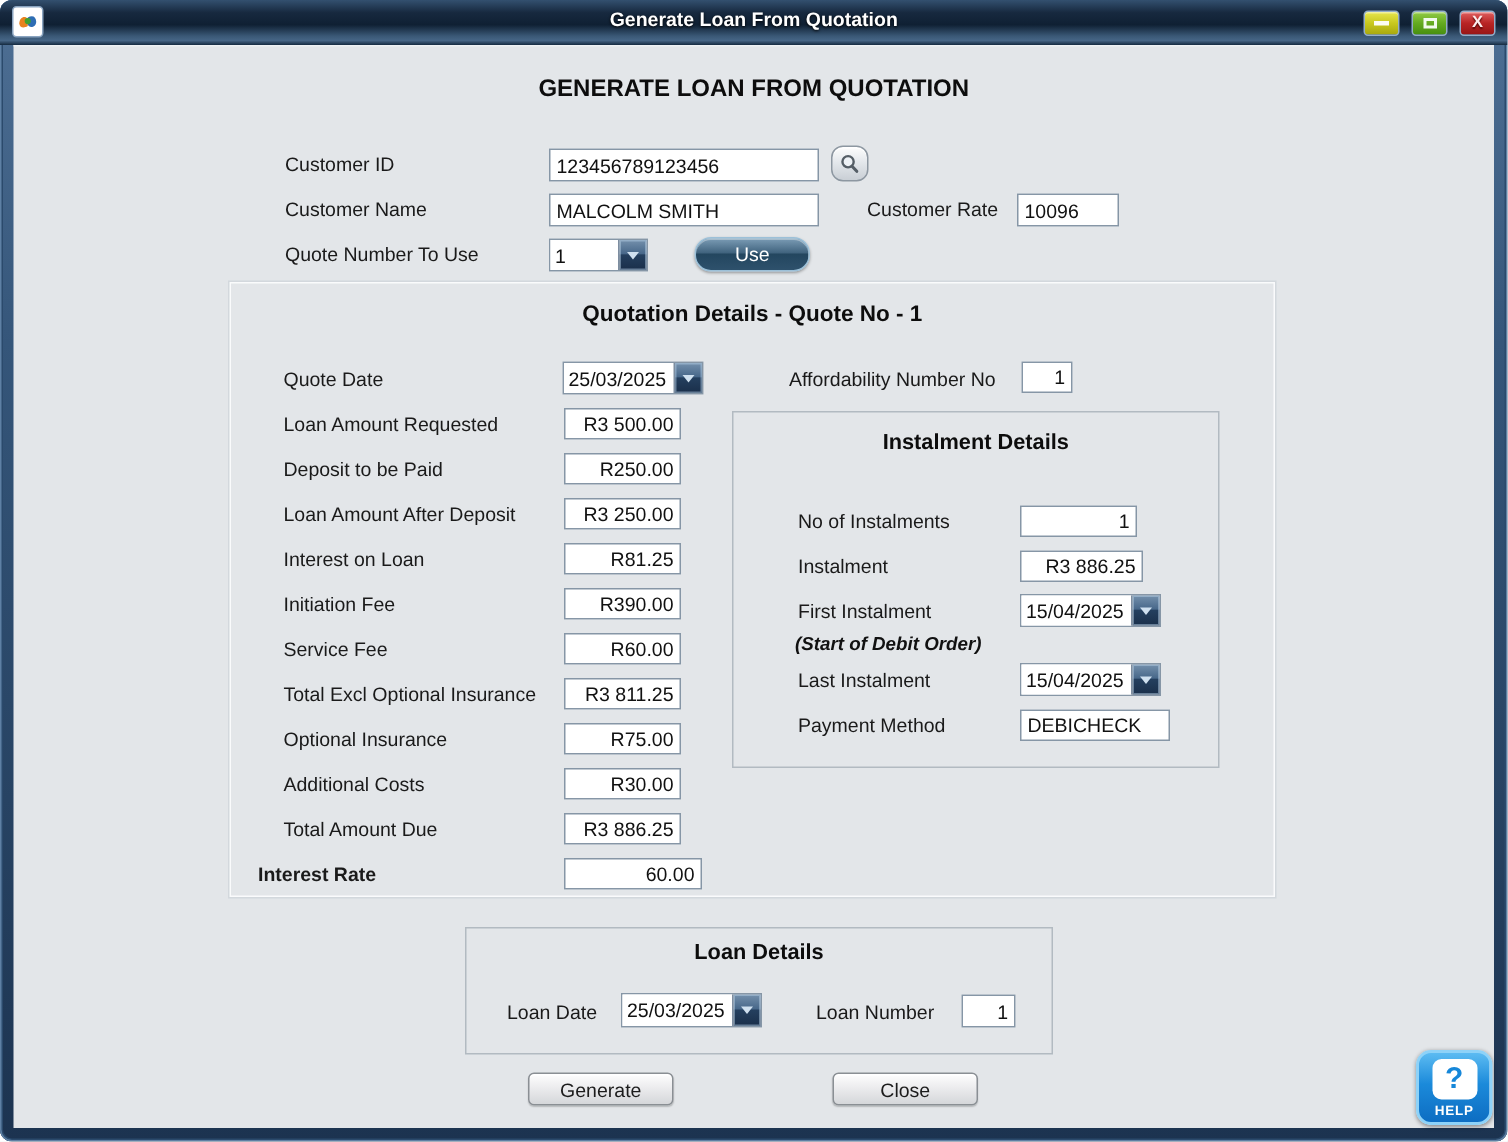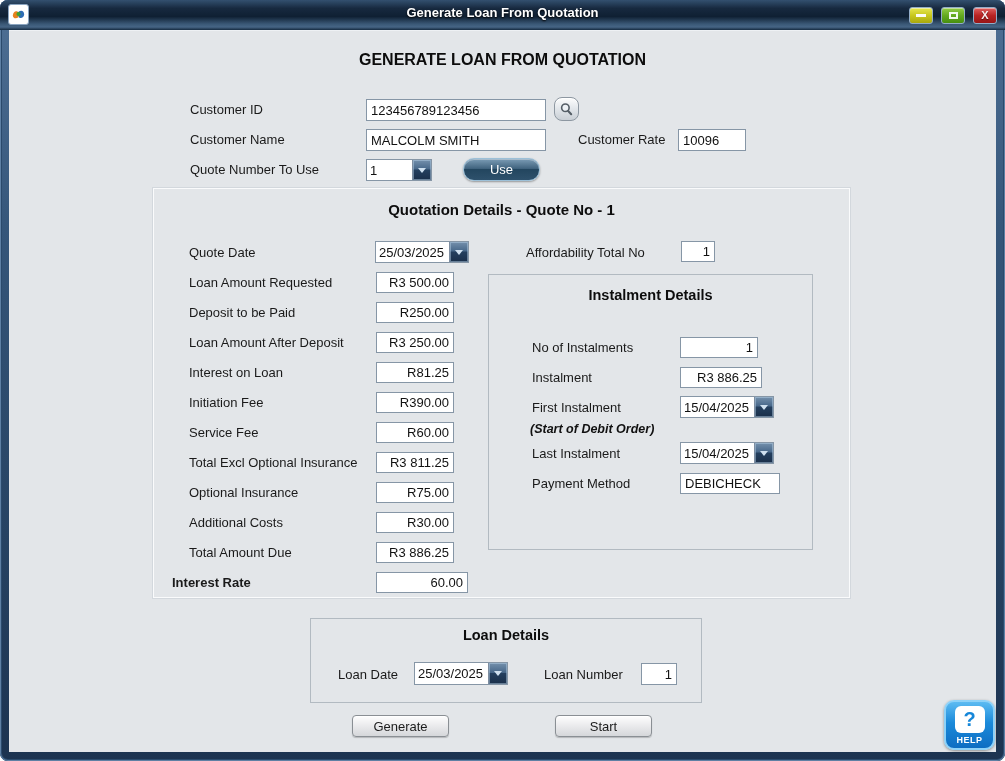--- a/index.html
+++ b/index.html
@@ -129,21 +129,21 @@
       <div class="gtitle" style="top:12px;font-size:15px;">Quotation Details - Quote No - 1</div>
 
       <div class="lbl" style="left:35px;top:56px;">Quote Date</div>
       <div class="combo" style="left:221px;top:52px;">
         <input value="25/03/2025" style="">
         <button class="combo-btn">
           <span class="arrow-down"></span>
         </button>
       </div>
 
-      <div class="lbl" style="left:372px;top:56px;">Affordability Total No</div>
+      <div class="lbl" style="left:372px;top:56px;">Affordability Number No</div>
       <input class="fld num" style="left: 527px; top: 52px; width: 34px; height: 21px;" value="1">
 
       <div class="lbl" style="left:35px;top:86px;">Loan Amount Requested</div>
       <input class="fld num" style="left: 222px; top: 83px; width: 78px; height: 21px;" value="R3 500.00">
       <div class="lbl" style="left:35px;top:116px;">Deposit to be Paid</div>
       <input class="fld num" style="left: 222px; top: 113px; width: 78px; height: 21px;" value="R250.00">
       <div class="lbl" style="left:35px;top:146px;">Loan Amount After Deposit</div>
       <input class="fld num" style="left: 222px; top: 143px; width: 78px; height: 21px;" value="R3 250.00">
       <div class="lbl" style="left:35px;top:176px;">Interest on Loan</div>
       <input class="fld num" style="left: 222px; top: 173px; width: 78px; height: 21px;" value="R81.25">
@@ -155,21 +155,21 @@
       <input class="fld num" style="left: 222px; top: 263px; width: 78px; height: 21px;" value="R3 811.25">
       <div class="lbl" style="left:35px;top:296px;">Optional Insurance</div>
       <input class="fld num" style="left: 222px; top: 293px; width: 78px; height: 21px;" value="R75.00">
       <div class="lbl" style="left:35px;top:326px;">Additional Costs</div>
       <input class="fld num" style="left: 222px; top: 323px; width: 78px; height: 21px;" value="R30.00">
       <div class="lbl" style="left:35px;top:356px;">Total Amount Due</div>
       <input class="fld num" style="left: 222px; top: 353px; width: 78px; height: 21px;" value="R3 886.25">
       <div class="lbl" style="left:18px;top:386px;font-weight:bold;">Interest Rate</div>
       <input class="fld num" style="left: 222px; top: 383px; width: 92px; height: 21px;" value="60.00">
 
-      <div class="groupbox-gray" style="left:334px;top:85px;width:325px;height:276px;">
+      <div class="groupbox-gray" style="left:334px;top:85px;width:325px;height:238px;">
         <div class="gtitle" style="top:12px;font-size:14.5px;">Instalment Details</div>
 
         <div class="lbl" style="left:43px;top:65px;">No of Instalments</div>
         <input class="fld num" style="left: 191px; top: 62px; width: 78px; height: 21px;" value="1">
 
         <div class="lbl" style="left:43px;top:95px;">Instalment</div>
         <input class="fld num" style="left: 191px; top: 92px; width: 82px; height: 21px;" value="R3 886.25">
 
         <div class="lbl" style="left:43px;top:125px;">First Instalment</div>
         <div class="combo" style="left:191px;top:121px;">
@@ -201,21 +201,21 @@
         <input value="25/03/2025" style="">
         <button class="combo-btn">
           <span class="arrow-down"></span>
         </button>
       </div>
       <div class="lbl" style="left:233px;top:48px;">Loan Number</div>
       <input class="fld num" style="left: 330px; top: 44px; width: 36px; height: 22px;" value="1">
     </div>
 
     <button class="btn" style="left:343px;top:684px;">Generate</button>
-    <button class="btn" style="left:546px;top:684px;">Start</button>
+    <button class="btn" style="left:546px;top:684px;">Close</button>
   </div>
 
   <div class="help-btn">
     <div class="help-q">?</div>
     <div class="help-label">HELP</div>
   </div>
 
 </div>
 
 </body></html>

